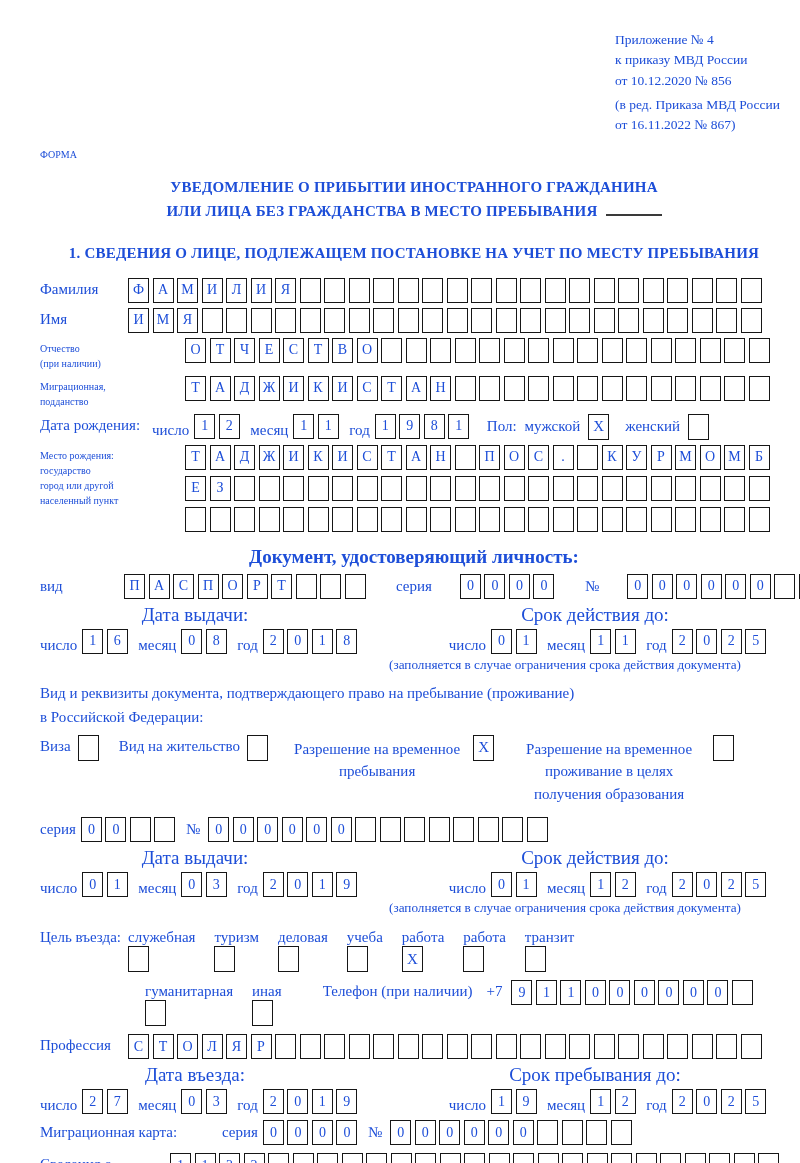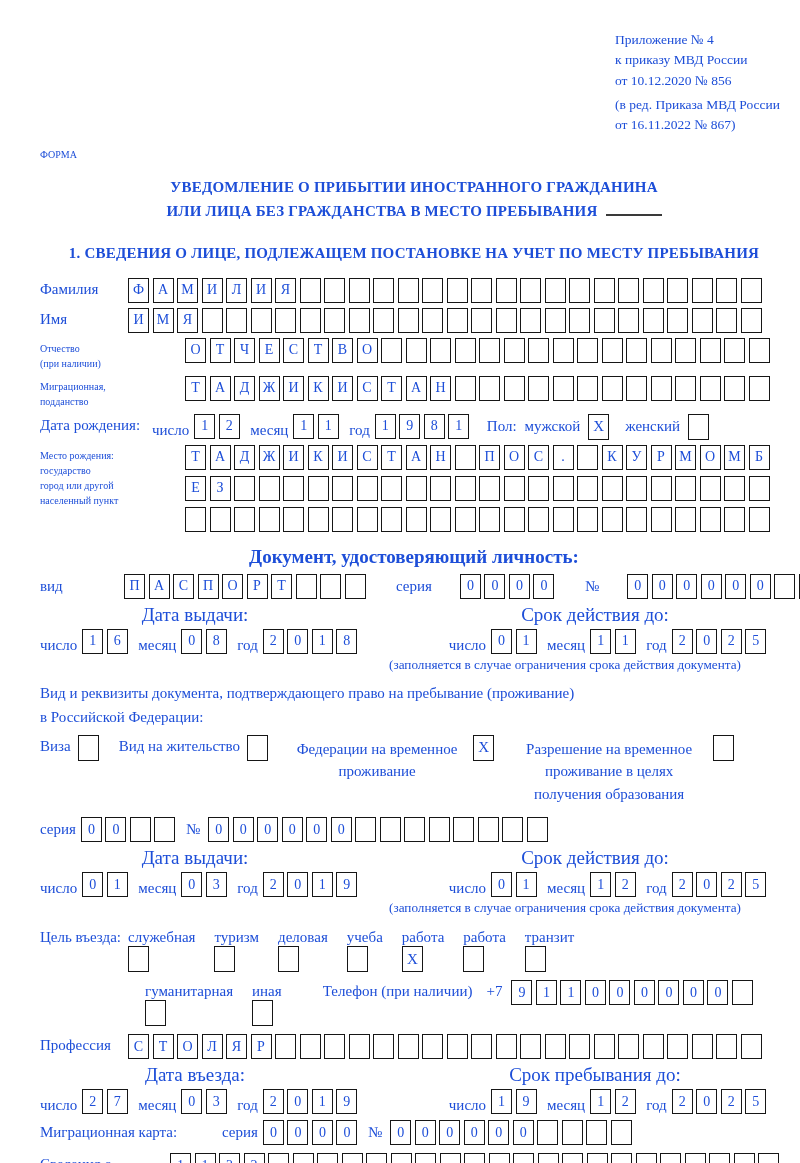--- a/index.html
+++ b/index.html
@@ -418,21 +418,21 @@
   <div class="res-opts">
       <span class="opt">
         <span class="opt-label">Виза</span>
         <span class="checkbox"></span>
       </span>
       <span class="opt">
         <span class="opt-label">Вид на жительство</span>
         <span class="checkbox"></span>
       </span>
       <span class="opt">
-        <span class="opt-label">Федерации на временное проживание</span>
+        <span class="opt-label">Разрешение на временное пребывания</span>
         <span class="checkbox">X</span>
       </span>
       <span class="opt">
         <span class="opt-label">Разрешение на временное проживание в целях получения образования</span>
         <span class="checkbox"></span>
       </span>
     </div>
 
   <div class="row mt8" style="align-items:center;margin-top:12px;">
     <span class="dword">серия</span>

